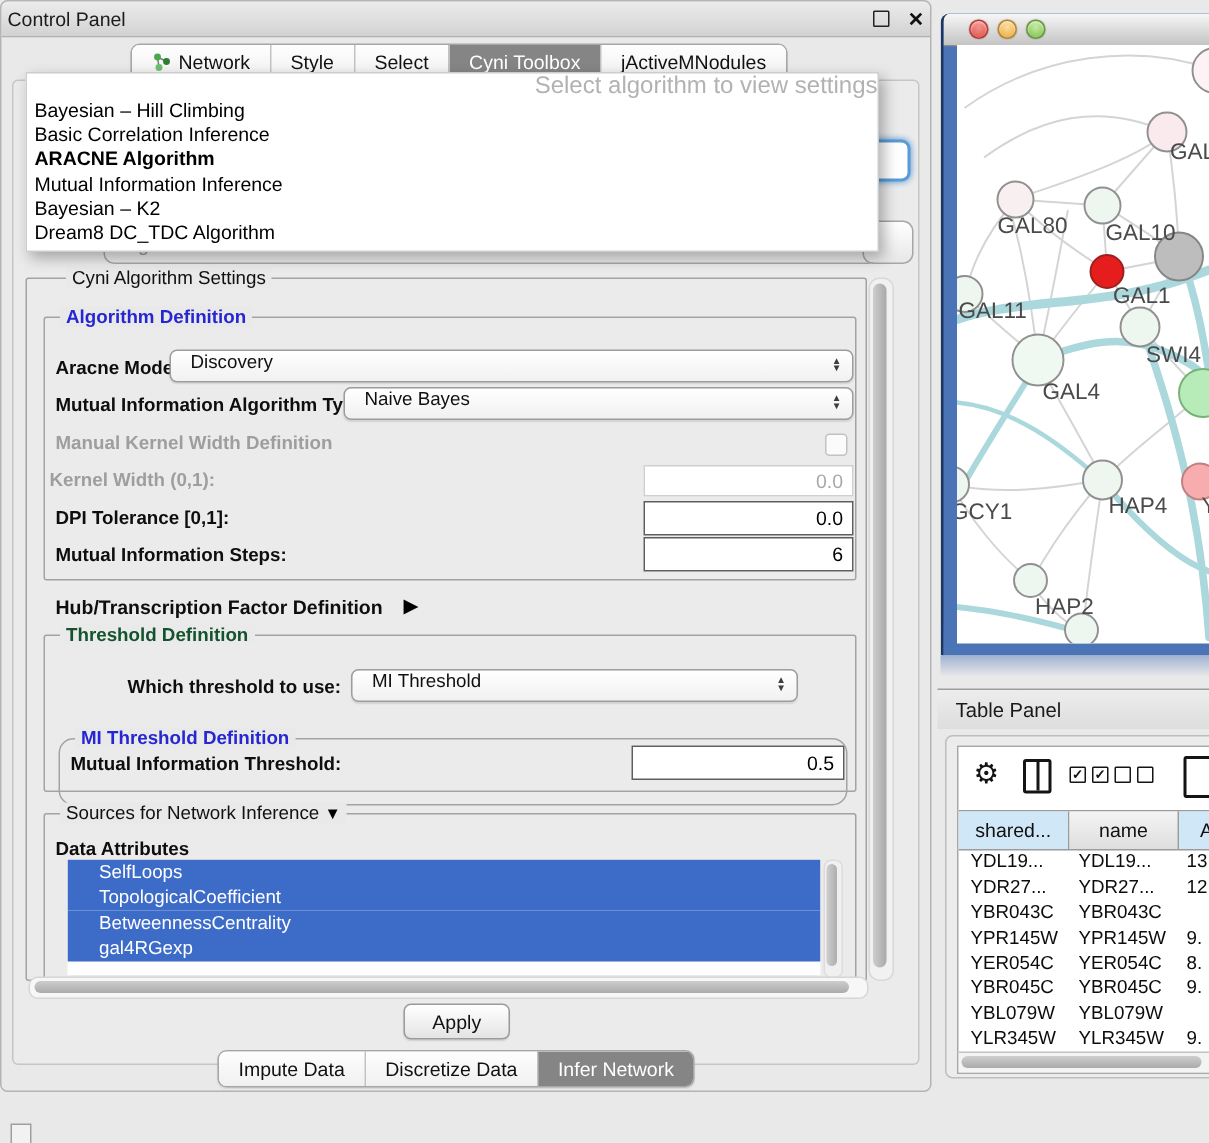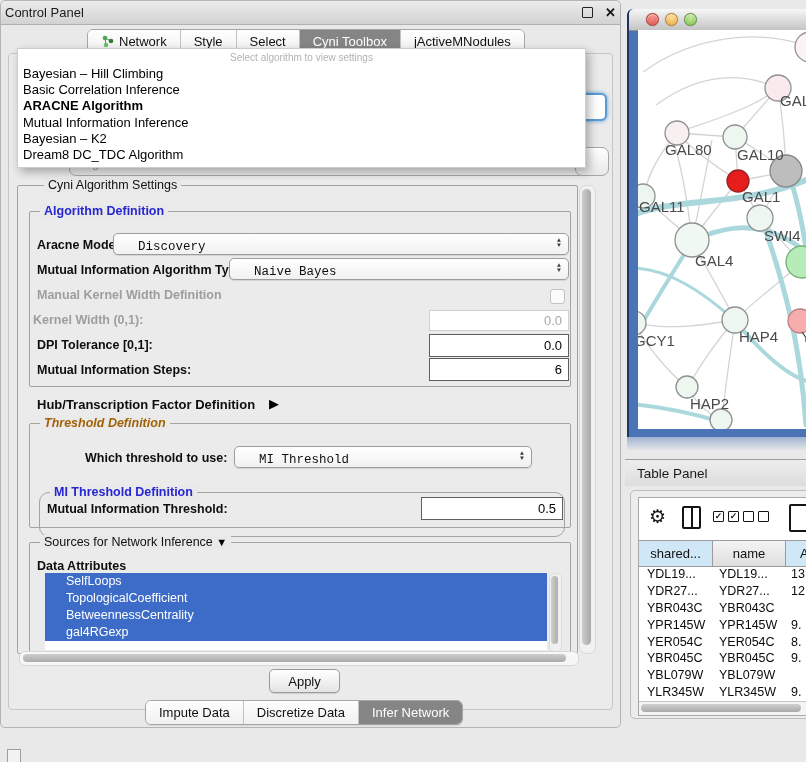--- a/index.html
+++ b/index.html
@@ -24,46 +24,46 @@
   .seg{position:absolute;display:inline-flex;border:1px solid #a6a6a6;border-radius:6px;overflow:hidden;
        background:#fdfdfd;height:23px;box-shadow:0 1px 1px rgba(0,0,0,.08);}
   .seg .s{padding:0 13px;line-height:23px;font-size:13px;color:#111;
           background:linear-gradient(#fefefe,#f0f0f0);border-left:1px solid #c2c2c2;display:flex;align-items:center;gap:5px;}
   .seg .s:first-child{border-left:none;}
   .seg .s.on{background:#858585;color:#ffffff;}
 
   
   #algo-dropdown{left:16px;top:47px;width:567px;height:118px;background:#fff;border:1px solid #cdcdcd;
       box-shadow:3px 4px 9px rgba(0,0,0,.30);z-index:40;}
-  #algo-dropdown .ph{height:17px;text-align:center;color:#b2b2b2;font-size:10px;line-height:17px;}
+  #algo-dropdown .ph{height:17px;text-align:right;color:#b2b2b2;font-size:16px;line-height:17px;}
   #algo-dropdown .it{font-size:13px;line-height:16.2px;padding-left:5px;color:#000;white-space:nowrap;}
   #algo-dropdown .it.b{font-weight:bold;}
 
   
   .combo-cap-focus{left:578px;top:92px;width:24px;height:24px;border:2px solid #5b9bd5;border-radius:6px;
       background:#fff;box-shadow:0 0 4px #5b9bd5;z-index:5;}
   .combo-cap{left:574px;top:146px;width:32px;height:27px;border:1px solid #a6a6a6;border-radius:7px;
       background:linear-gradient(#fff,#e7e7e7);z-index:5;}
   .gal-combo{left:68px;top:147px;width:517px;height:28px;border:1px solid #a8a8a8;border-radius:7px;
       background:linear-gradient(#fbfbfb,#e9e9e9);color:#9c9c9c;font-size:13px;line-height:28px;
       padding-left:22px;z-index:4;box-sizing:border-box;}
 
   
   .grp{position:absolute;border:1px solid #a3a3a3;border-radius:2px;}
   .grp>.gt{position:absolute;top:-8px;left:10px;background:#e9e9e9;padding:0 4px;font-size:12.5px;
            white-space:nowrap;color:#111;}
   .gt.blue{color:#2626d2;font-weight:bold;}
-  .gt.green{color:#a16207;font-weight:bold;font-style:italic;}
+  .gt.green{color:#14532d;font-weight:bold;}
 
   .lbl{position:absolute;font-size:12.5px;font-weight:bold;color:#0e0e0e;white-space:nowrap;}
   .lbl.dis{color:#9e9e9e;}
 
   .combo{position:absolute;background:linear-gradient(#ffffff,#f1f1f1);border:1px solid #9d9d9d;
-      border-radius:5px;font-size:12.5px;display:flex;align-items:flex-end;padding:0 24px;color:#101010;
-      box-shadow:0 1px 1px rgba(0,0,0,.10);height:22px;box-sizing:border-box;font-family:Liberation Mono, monospace;}
+      border-radius:5px;font-size:12.5px;display:flex;align-items:flex-start;padding:0 13px;color:#101010;
+      box-shadow:0 1px 1px rgba(0,0,0,.10);height:22px;box-sizing:border-box;}
   .stepper{position:absolute;right:7px;top:50%;transform:translateY(-50%);display:flex;flex-direction:column;
       font-size:6.5px;line-height:4.6px;color:#3c3c3c;}
   .field{position:absolute;background:#fff;border:1px solid #b8b8b8;font-size:13px;display:flex;
       align-items:center;justify-content:flex-end;padding:0 6px;height:21px;box-sizing:border-box;color:#000;}
   .field.dark{border-color:#5e5e5e;}
   .field.dis{color:#a8a8a8;border-color:#cfcfcf;}
   .checkbox{position:absolute;width:13px;height:13px;border:1px solid #c2c2c2;border-radius:3px;background:#fbfbfb;}
 
   .tri{font-size:11px;color:#000;}
 

